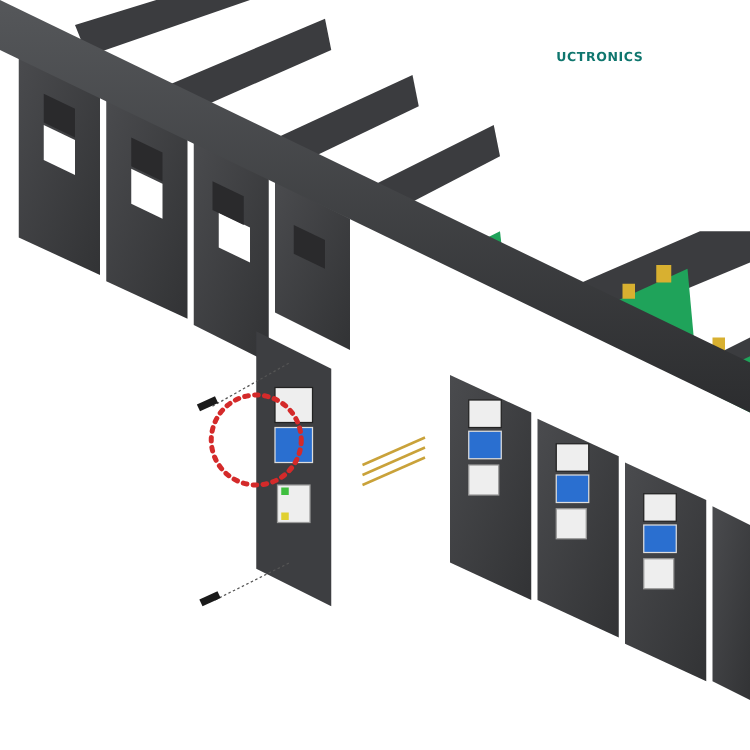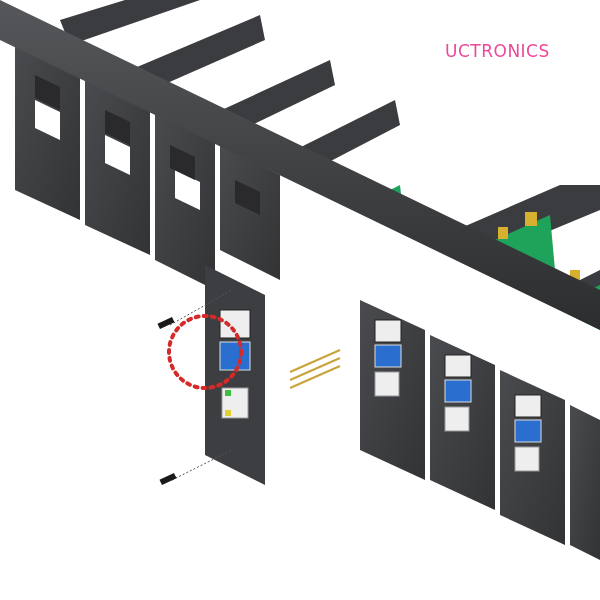--- a/index.html
+++ b/index.html
@@ -1,17 +1,17 @@
 <!DOCTYPE html>
 <html><head>
 <meta charset="utf-8">
 <style>
   html,body{margin:0;padding:0;background:#ffffff;}
   #stage{position:relative;width:600px;height:600px;overflow:hidden;background:#ffffff;font-family:"DejaVu Sans",sans-serif;}
-  #logo{position:absolute;left:445px;top:41px;font-family:"DejaVu Sans",sans-serif;font-weight:normal;font-size:17px;letter-spacing:0.5px;color:#ec4899;}
+  #logo{position:absolute;left:445px;top:41px;font-family:"DejaVu Sans",sans-serif;font-weight:bold;font-size:10px;letter-spacing:0.5px;color:#0f766e;}
   svg{position:absolute;left:0;top:0;}
 </style>
 </head>
 <body>
 
 <div id="stage">
   <svg width="600" height="600" viewBox="0 0 600 600">
     <defs>
       <linearGradient id="bar" x1="0" y1="0" x2="0" y2="1">
         <stop offset="0" stop-color="#55575a"></stop>

